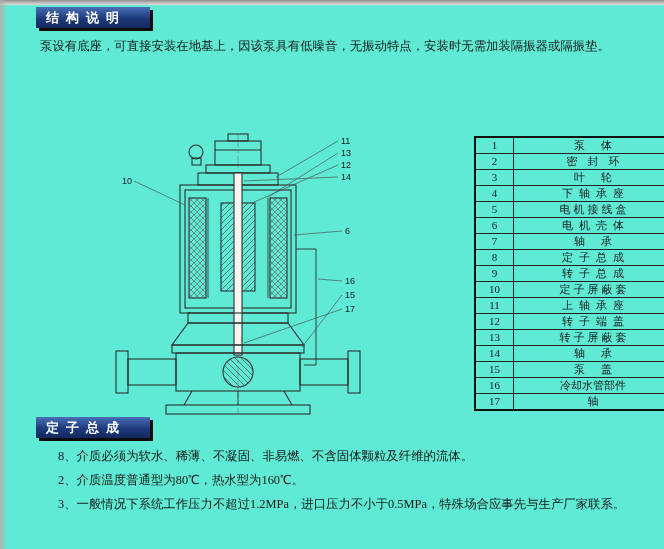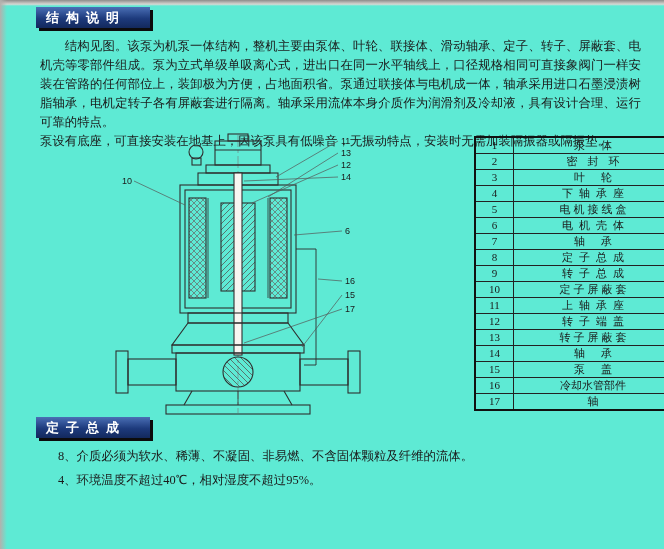--- a/index.html
+++ b/index.html
@@ -51,21 +51,20 @@
 
 <div class="page">
   <div class="edge-top"></div>
   <div class="edge-left"></div>
 
   <div class="banner banner-1">
     <span class="banner-text">结构说明</span>
   </div>
 
   <div class="intro">
-    <p class="para indent">结构见图。该泵为机泵一体结构，整机主要由泵体、叶轮、联接体、滑动轴承、定子、转子、屏蔽套、电机壳等零部件组成。泵为立式单级单吸离心式，进出口在同一水平轴线上，口径规格相同可直接象阀门一样安装在管路的任何部位上，装卸极为方便，占地面积省。泵通过联接体与电机成一体，轴承采用进口石墨浸渍树脂轴承，电机定转子各有屏蔽套进行隔离。轴承采用流体本身介质作为润滑剂及冷却液，具有设计合理、运行可靠的特点。</p>
     <p class="para">泵设有底座，可直接安装在地基上，因该泵具有低噪音，无振动特点，安装时无需加装隔振器或隔振垫。</p>
   </div>
 
   <svg class="diagram" viewBox="0 0 380 288">
     <defs>
       <pattern id="h1" patternUnits="userSpaceOnUse" width="6" height="6">
         <path d="M0,6 L6,0" stroke="#555" stroke-width="0.8"></path>
       </pattern>
       <pattern id="h2" patternUnits="userSpaceOnUse" width="6" height="6">
         <path d="M0,0 L6,6" stroke="#555" stroke-width="0.8"></path>
@@ -211,15 +210,16 @@
         </tr>
       </tbody>
   </table>
 
   <div class="banner banner-2">
     <span class="banner-text">定子总成</span>
   </div>
 
   <div class="conditions">
     <p class="cond">8、介质必须为软水、稀薄、不凝固、非易燃、不含固体颗粒及纤维的流体。</p>
-    <p class="cond">4、环境温度不超过40℃，相对湿度不超过95%。</p>
+    <p class="cond">2、介质温度普通型为80℃，热水型为160℃。</p>
+    <p class="cond">3、一般情况下系统工作压力不超过1.2MPa，进口压力不小于0.5MPa，特殊场合应事先与生产厂家联系。</p>
   </div>
 </div>
 
 </body></html>

